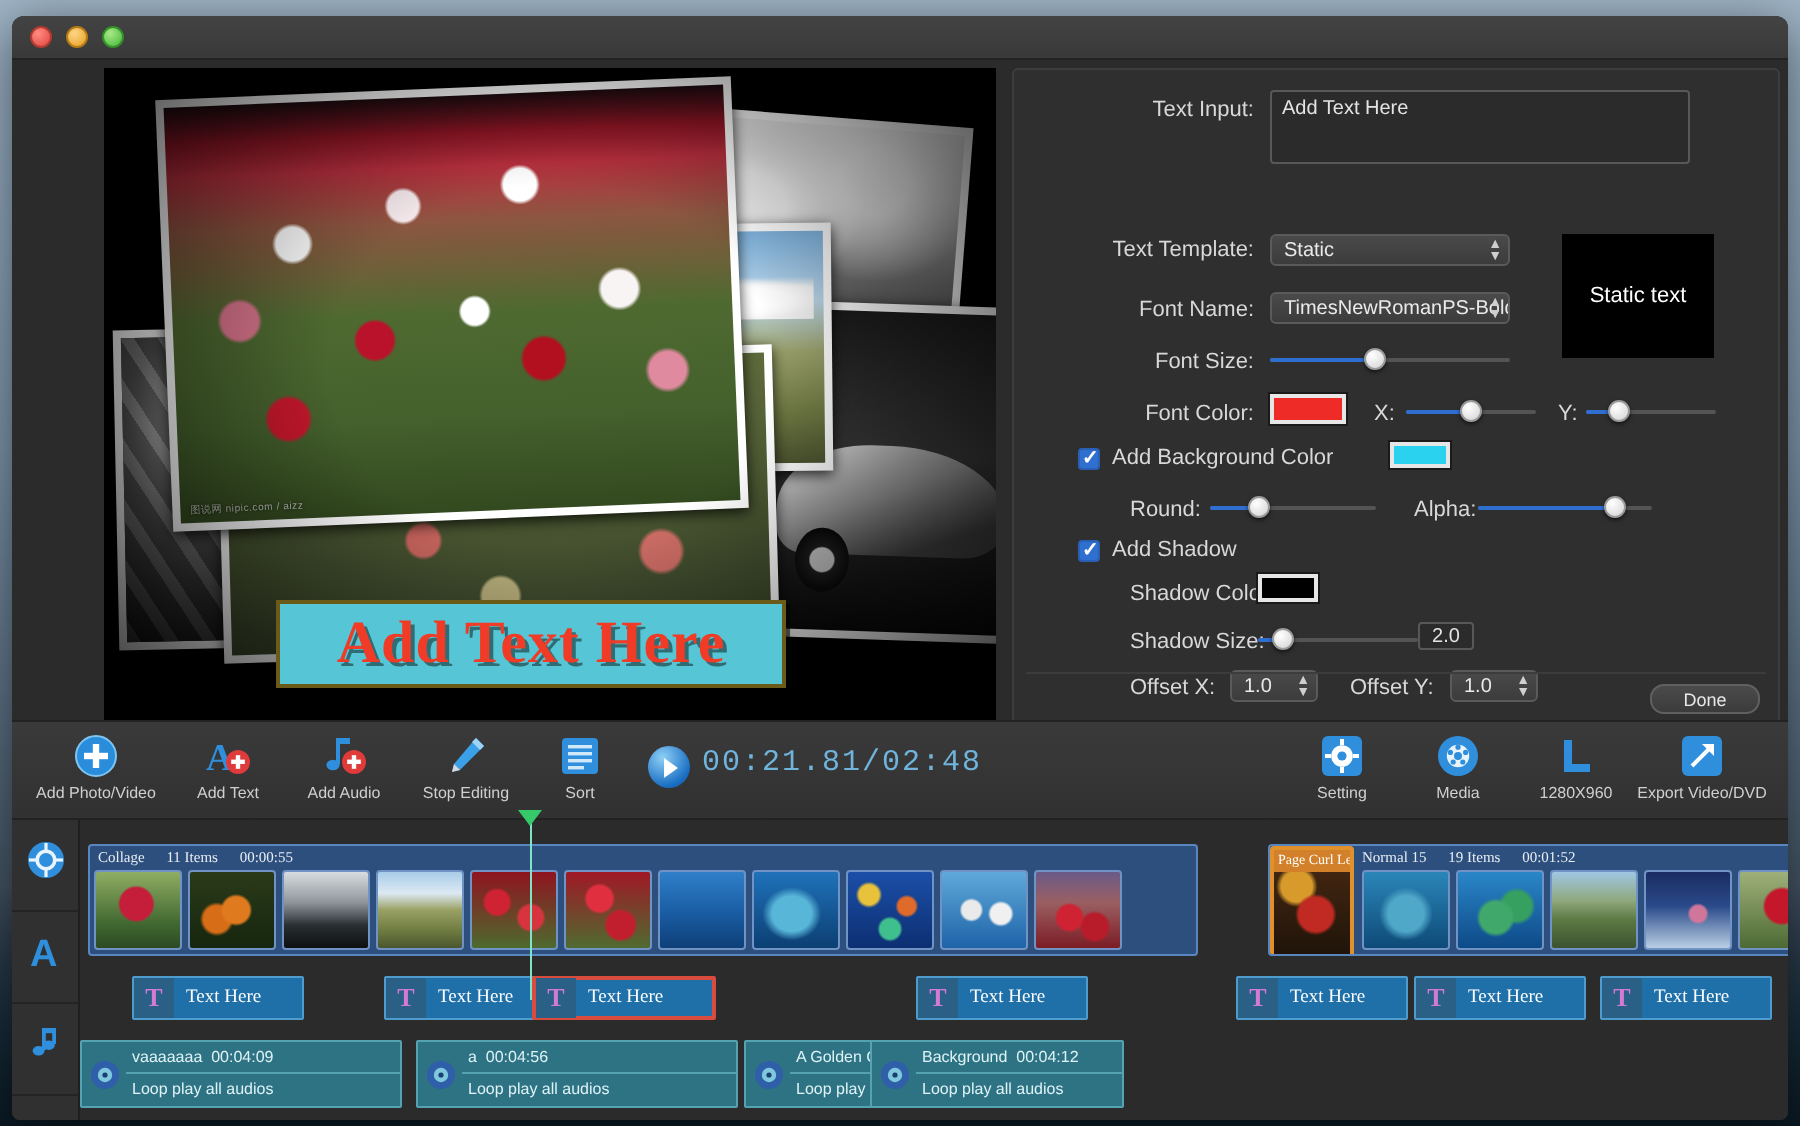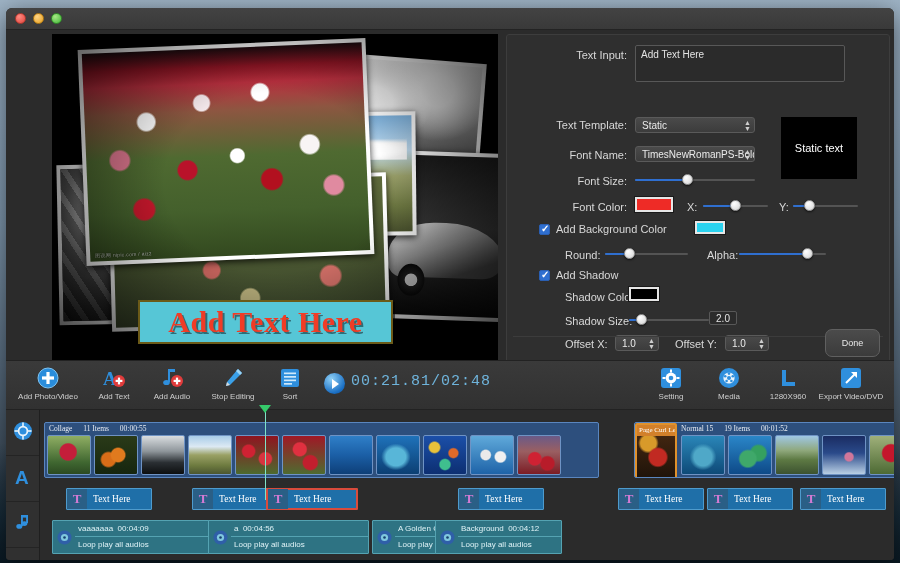--- a/index.html
+++ b/index.html
@@ -154,21 +154,21 @@
   .swatch{ border:2px solid #e6e6e6; box-shadow:0 0 0 1px #1a1a1a; }
   .cb { width:11px; height:11px; border-radius:2px; background:#2f6fd0; border:1px solid #2a5fb3;
         display:inline-block; position:relative; }
   .cb::after{content:"✓"; position:absolute; left:1px; top:-2px; font-size:10px; color:#fff; font-weight:bold;}
   #preview-static{
     position:absolute; left:274px; top:82px; width:76px; height:62px; background:#000;
     display:flex; align-items:center; justify-content:center; color:#fff; font-size:11px;
     font-family:"Liberation Sans",sans-serif;
   }
   #done-btn{
-    position:absolute; right:9px; bottom:6px; width:55px; height:28px;
+    position:absolute; right:9px; bottom:6px; width:55px; height:15px;
     background:linear-gradient(180deg,#4b4b4b,#3b3b3b); border:1px solid #606060; border-radius:7px;
     color:#e8e8e8; font-size:9px; display:flex; align-items:center; justify-content:center;
   }
   #insp-divider{position:absolute; left:6px; right:6px; bottom:26px; height:1px; background:#3c3c3c;}
 
   
   #toolbar{
     position:absolute; left:0; top:352px; width:888px; height:50px;
     background:linear-gradient(180deg,#3a3a3a 0%, #313131 100%);
     border-top:1px solid #222; border-bottom:1px solid #222;
@@ -655,21 +655,21 @@
         <span class="tico">T</span>
         <span class="tlbl">Text Here</span>
       </div>
       <div class="textclip" style="left:760px; width:86px;">
         <span class="tico">T</span>
         <span class="tlbl">Text Here</span>
       </div>
     </div>
 
     <div class="track" id="trackAudio">
-      <div class="audioclip" style="left:12px; width:161px;">
+      <div class="audioclip" style="left:0; width:161px;">
         <div class="aic">
           <svg width="15" height="15" viewBox="0 0 15 15">
             <circle cx="7.5" cy="7.5" r="7" fill="#2f5fa8"></circle>
             <circle cx="7.5" cy="7.5" r="3.6" fill="#7fc8de"></circle>
             <circle cx="7.5" cy="7.5" r="1.3" fill="#16406e"></circle>
           </svg>
         </div>
         <div class="abody">
           <div class="a1">
             <span>vaaaaaaa</span>&nbsp;&nbsp;<span>00:04:09</span>

